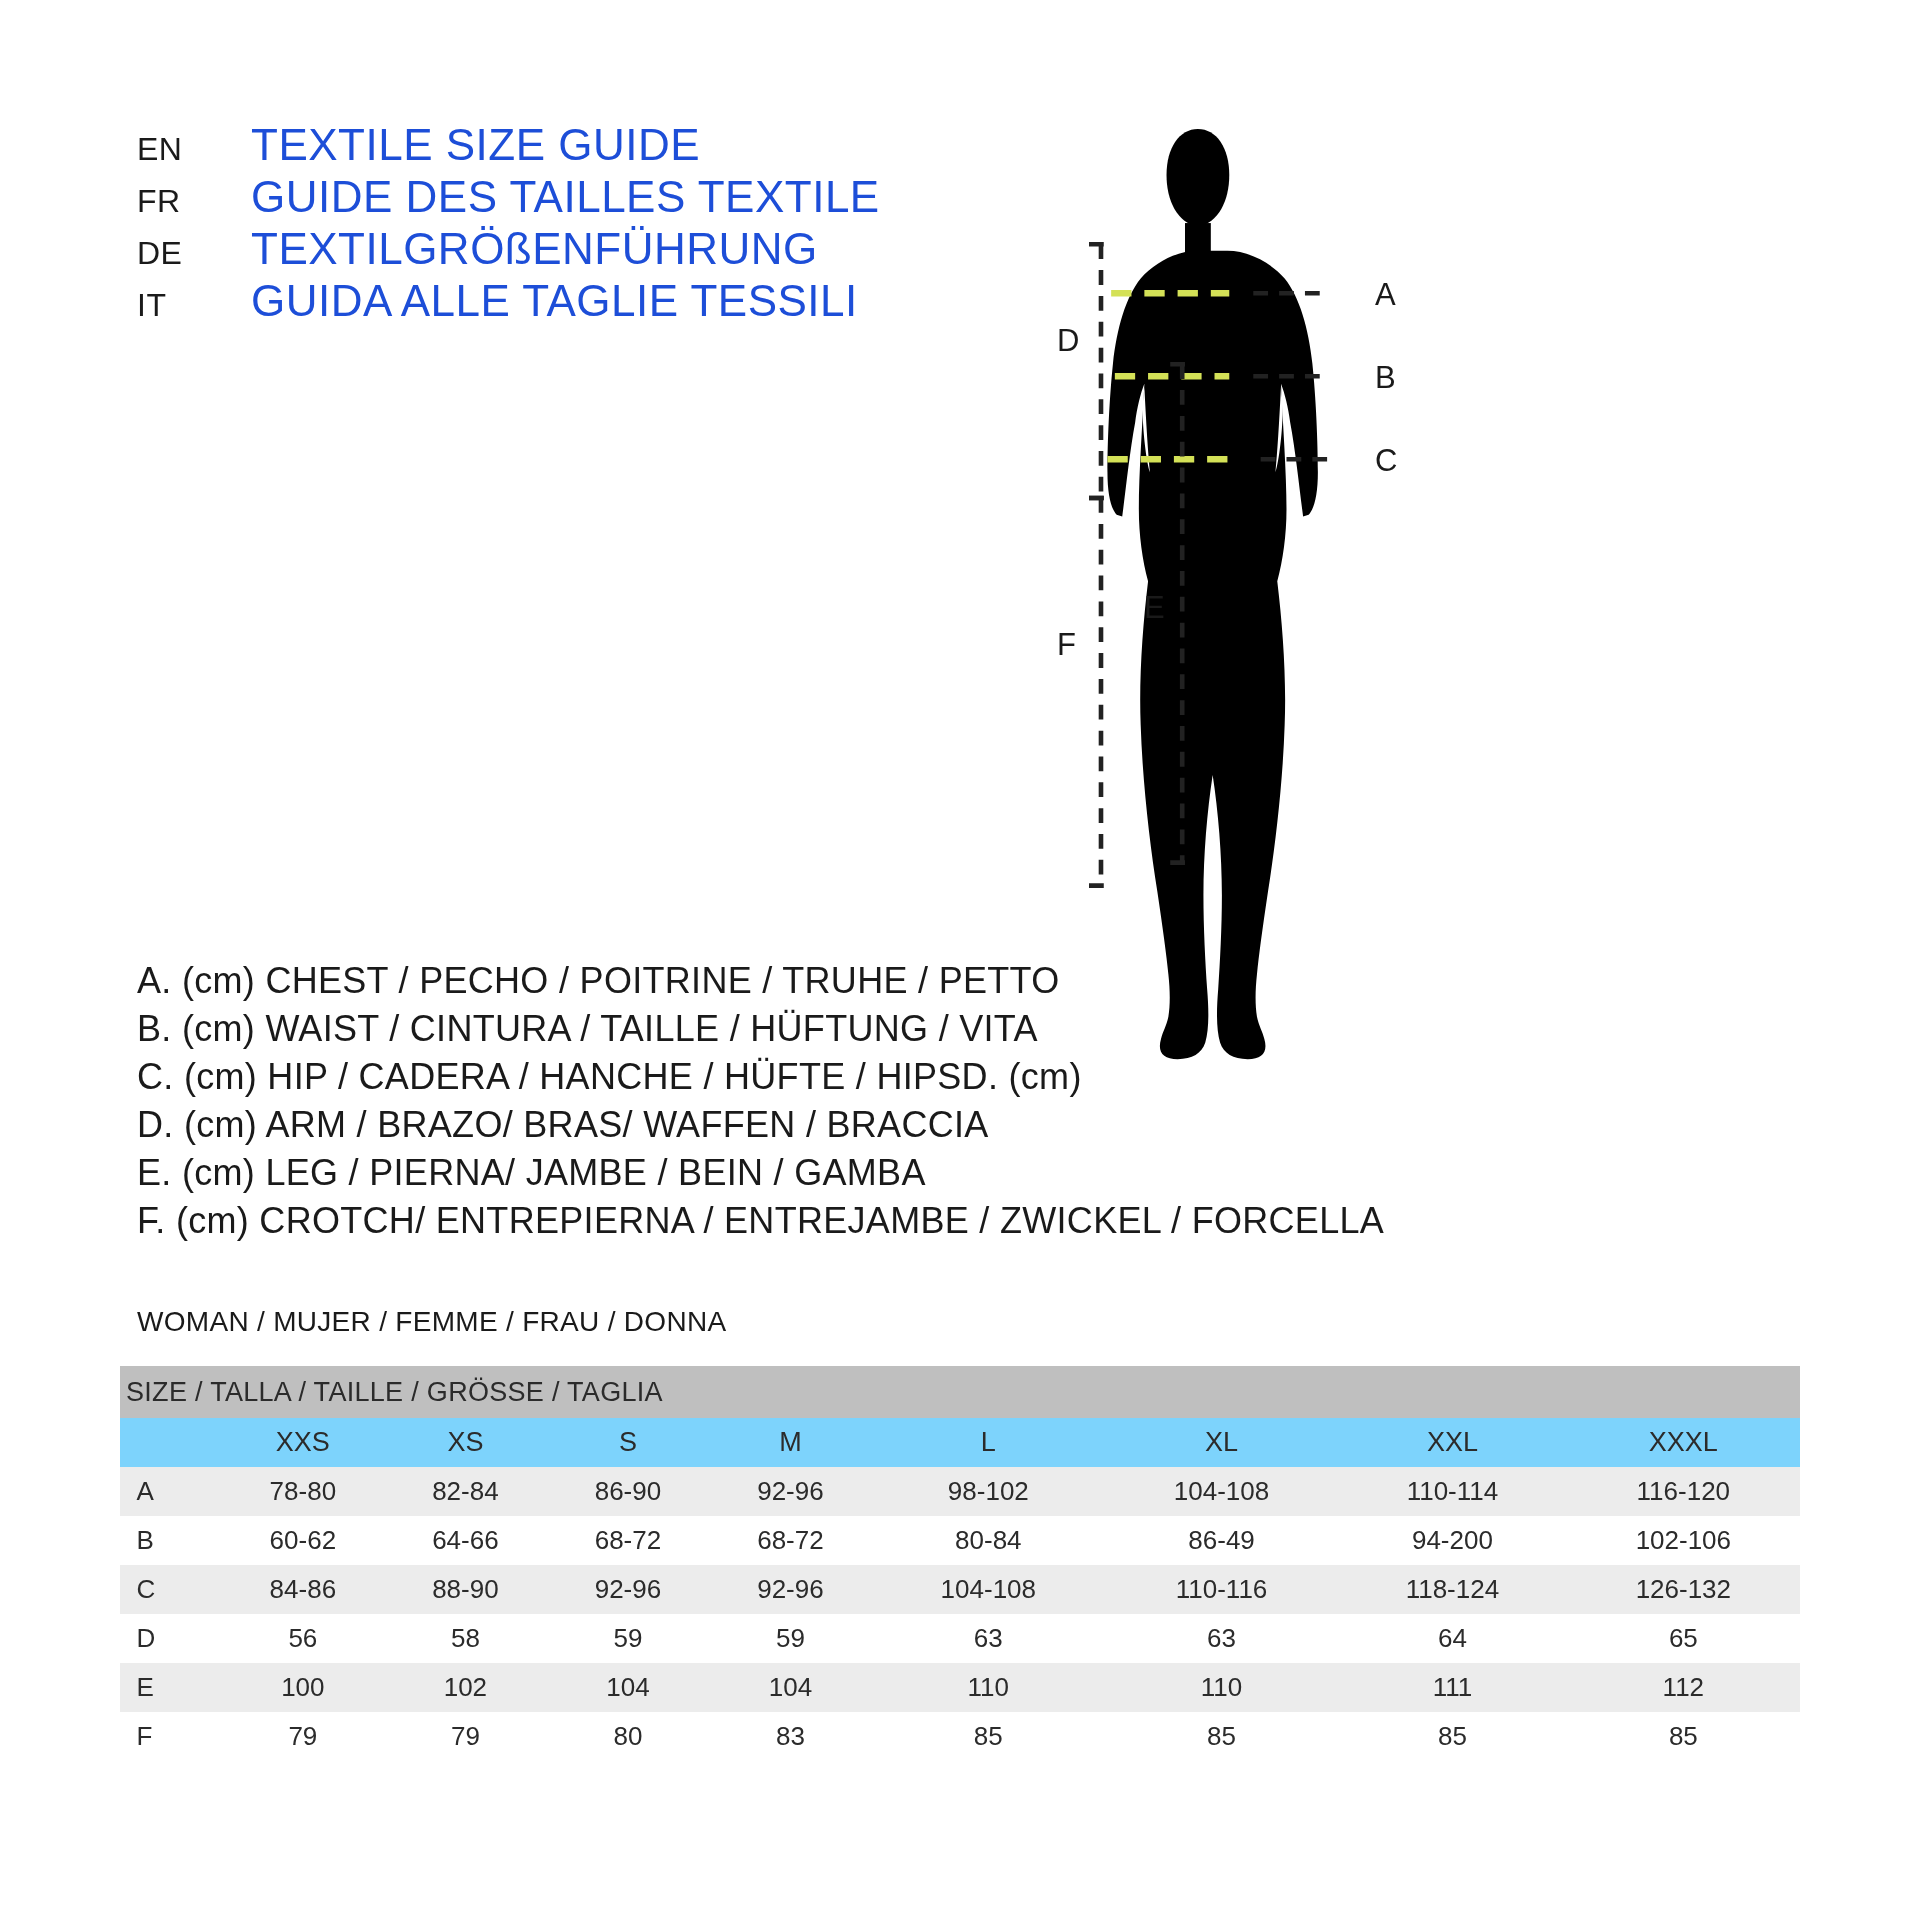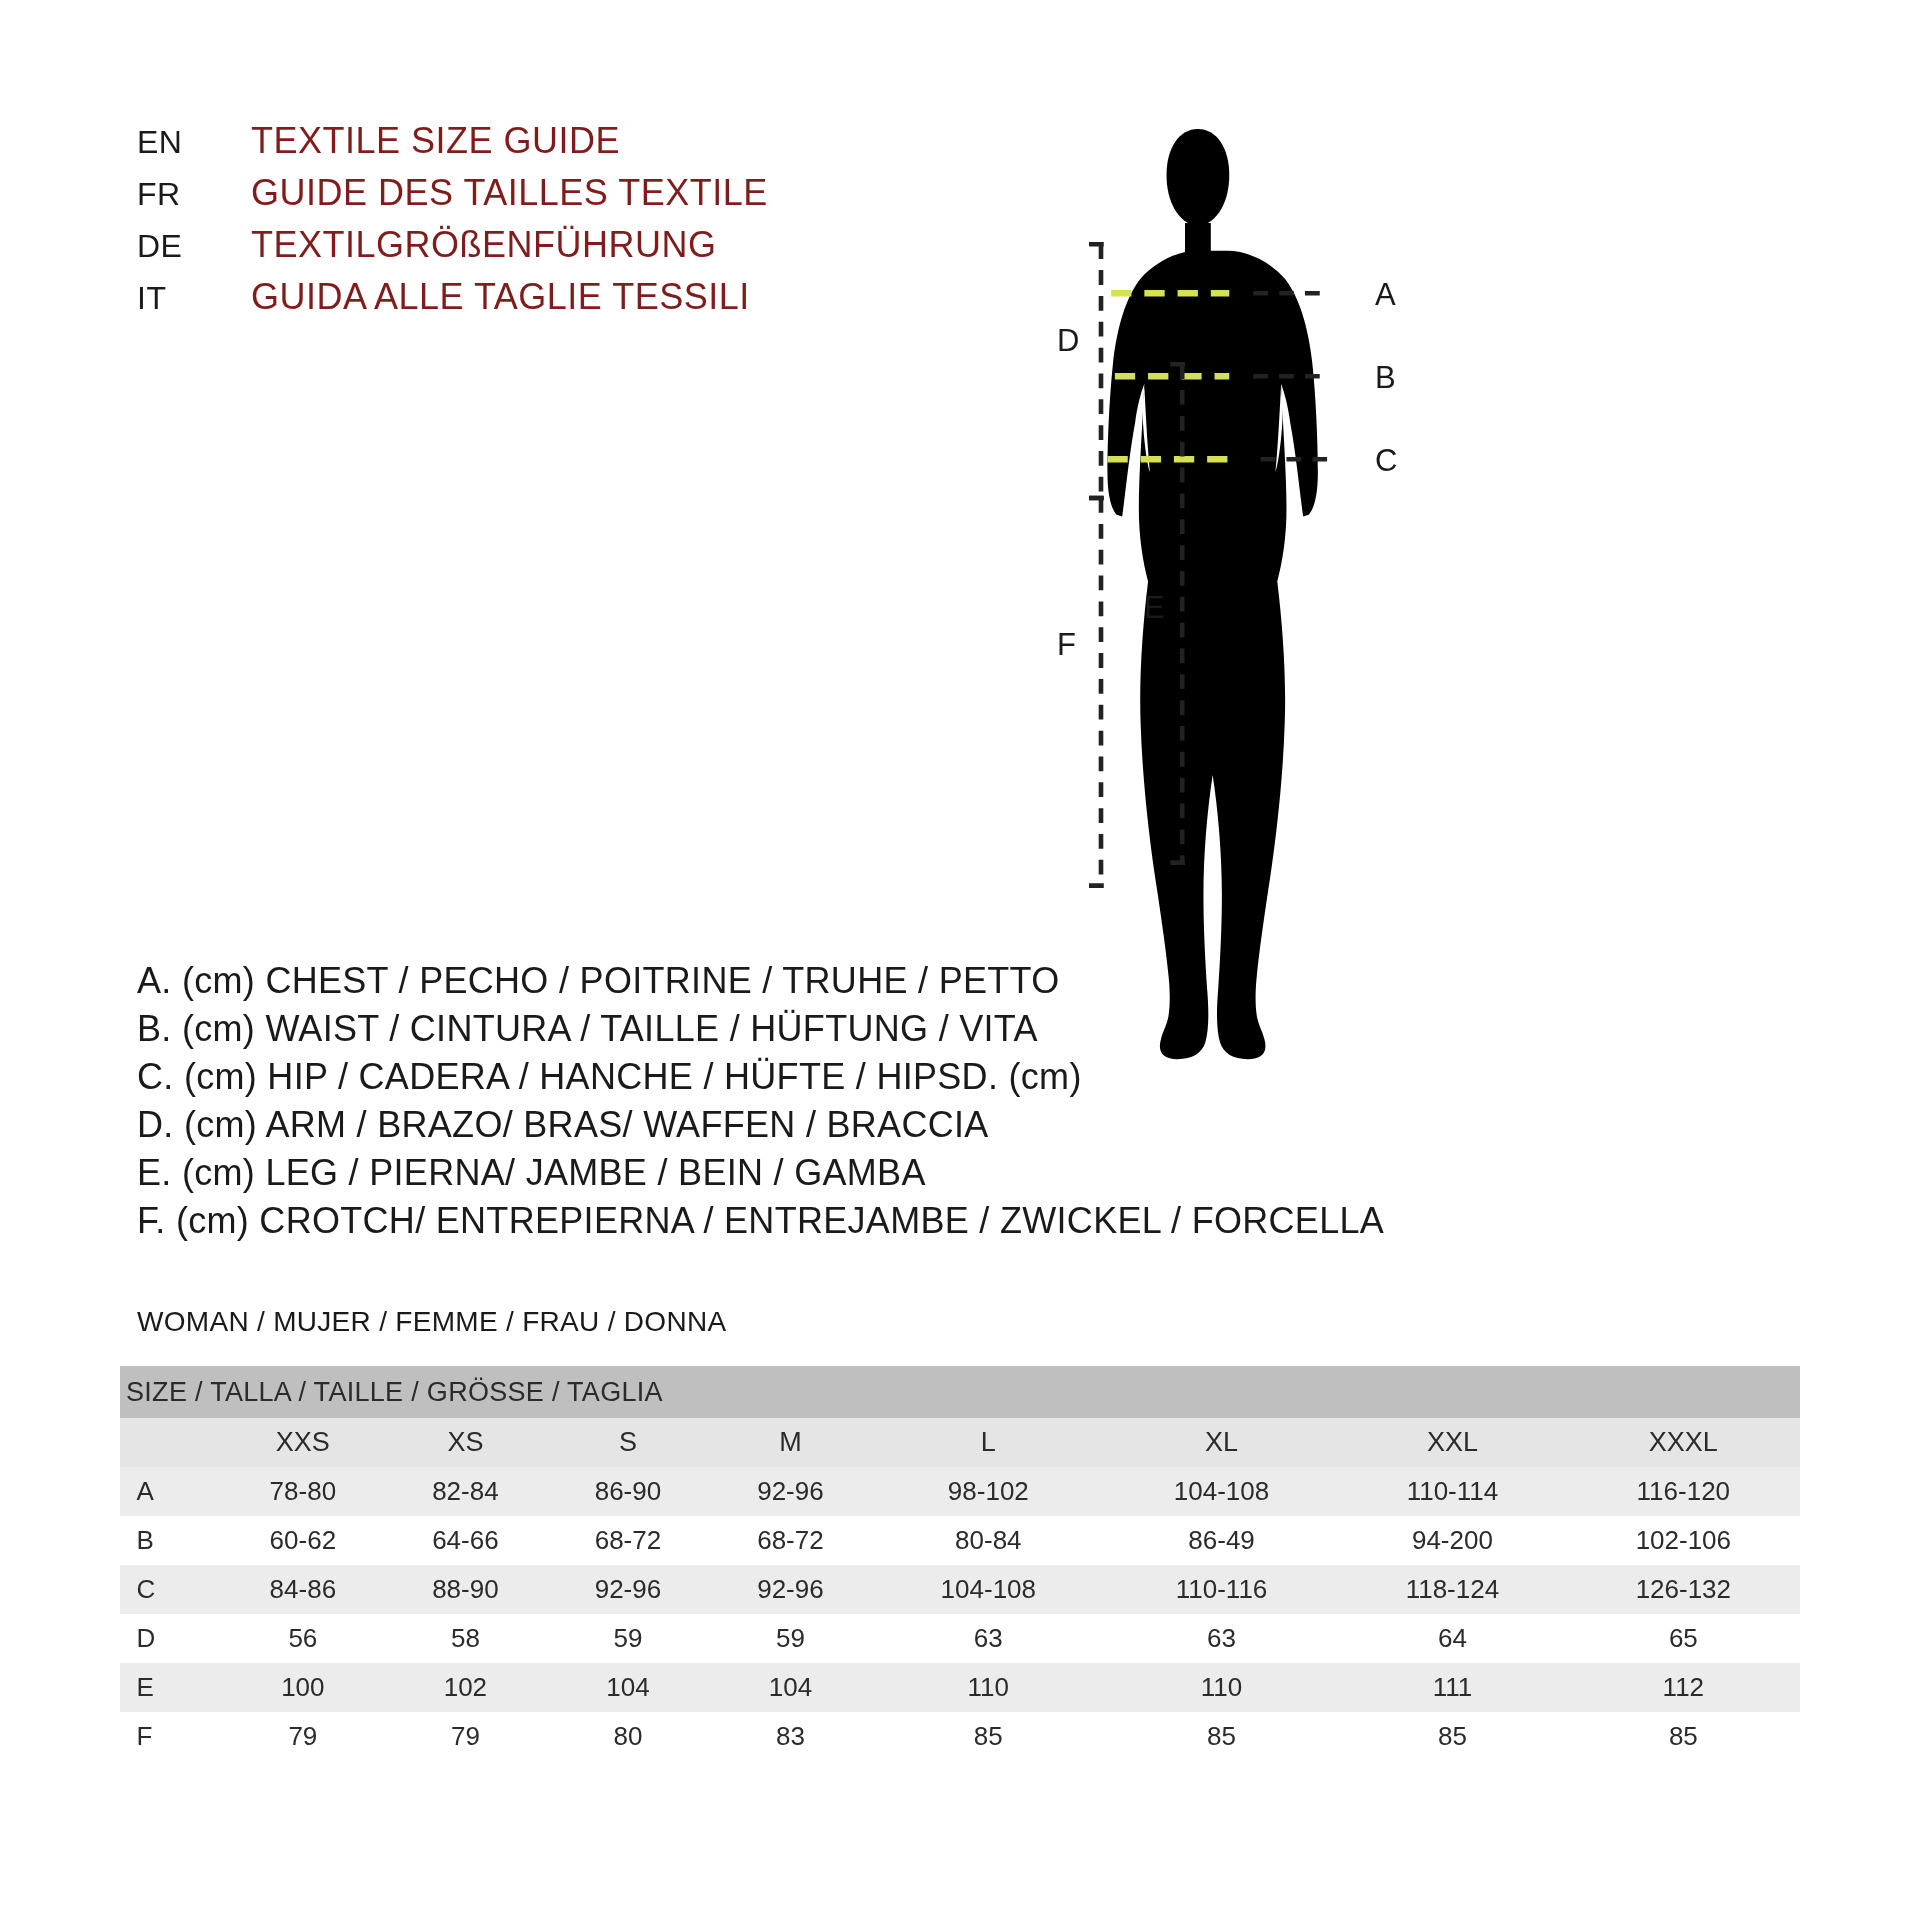--- a/index.html
+++ b/index.html
@@ -27,23 +27,23 @@
     align-items: baseline;
     height: 52px;
   }
   .lang-code {
     width: 114px;
     font-size: 32px;
     letter-spacing: 0.5px;
     color: #1a1a1a;
   }
   .lang-title {
-    font-size: 36px;
+    font-size: 44px;
     letter-spacing: 0.5px;
-    color: #7f1d1d;
+    color: #1d4ed8;
     white-space: nowrap;
   }
 
   
   .legend {
     position: absolute;
     left: 137px;
     top: 960px;
   }
   .legend-row {
@@ -80,21 +80,21 @@
   }
   .size-table .head-row td {
     background: #bfbfbf;
     text-align: left;
     padding-left: 6px;
     font-size: 27px;
     height: 52px;
     letter-spacing: 0.3px;
   }
   .size-table .cols-row td {
-    background: #e5e5e5;
+    background: #7dd3fc;
     font-size: 27px;
   }
   .size-table tr.shaded td {
     background: #ececec;
   }
   .size-table tr.plain td {
     background: #ffffff;
   }
   .size-table td.rowlab {
     text-align: left;

